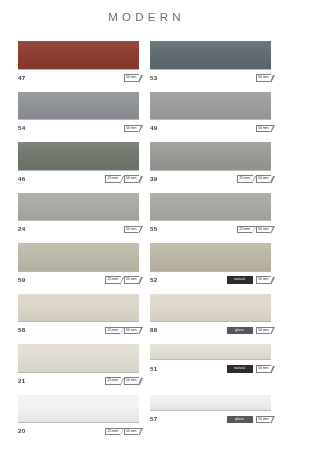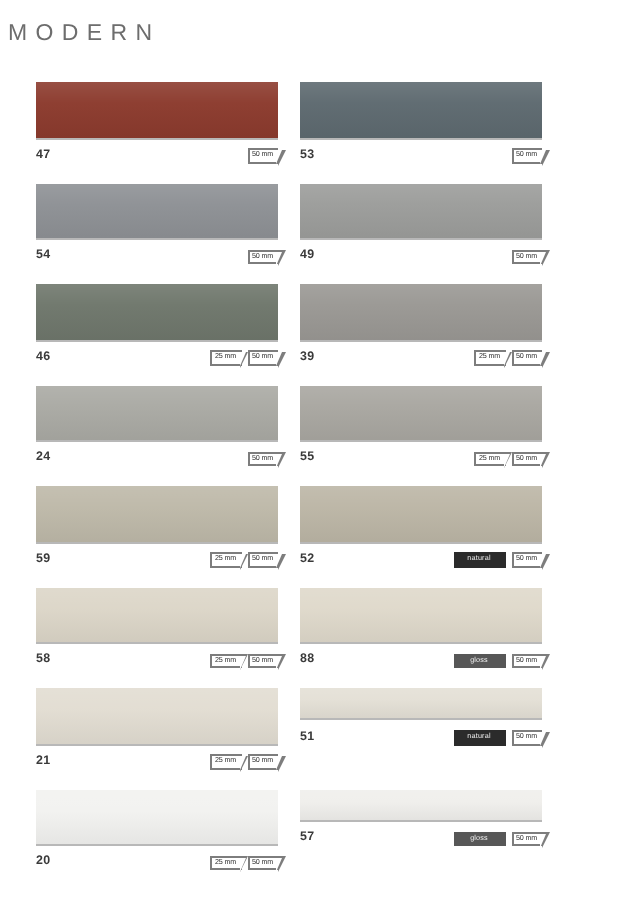--- a/index.html
+++ b/index.html
@@ -14,20 +14,21 @@
   #page {
     position: relative;
     width: 289px;
     height: 450px;
     background: #ffffff;
     overflow: hidden;
   }
 
   
   .page-title {
+    text-align: center;
     font-family: "Liberation Sans", sans-serif;
     font-size: 11.5px;
     letter-spacing: 4.2px;
     color: #6d6d6d;
     font-weight: 400;
     padding-top: 11px;
     padding-left: 4px;
     height: 34px;
   }
 

